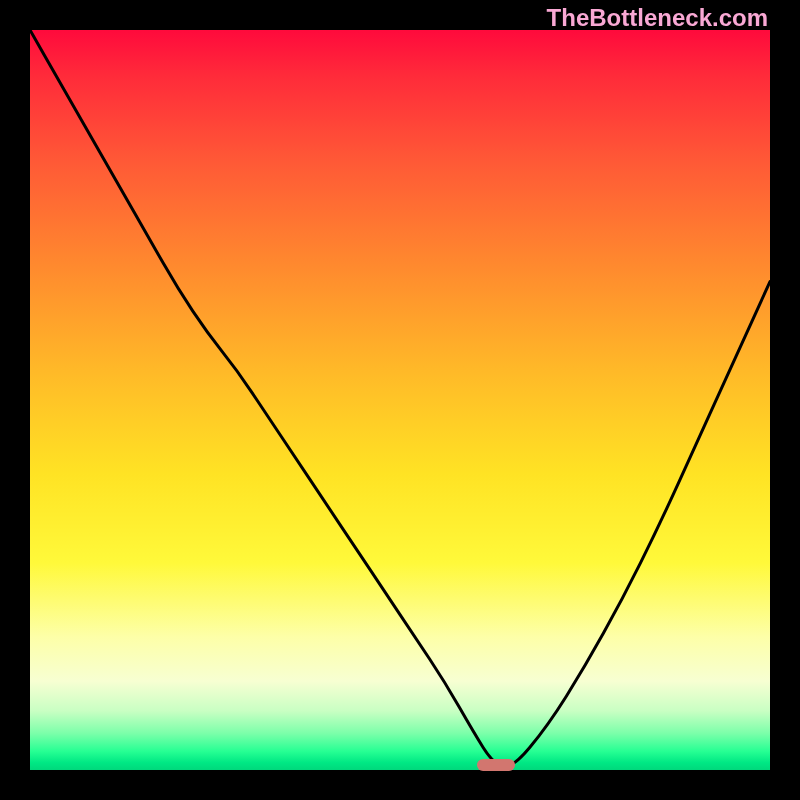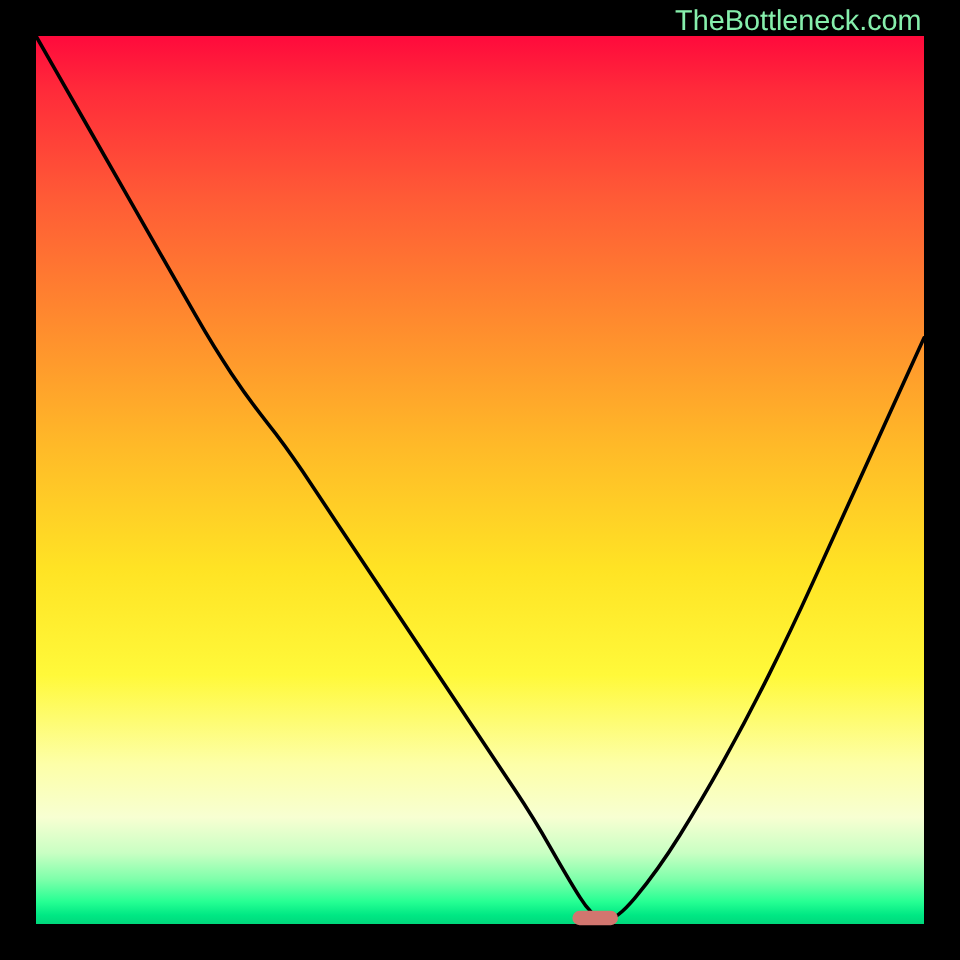--- a/index.html
+++ b/index.html
@@ -58,22 +58,22 @@
     pointer-events: none;
   }
   .marker {
     position: absolute;
     background: #d2766f;
     border-radius: 999px;
   }
   .watermark {
     position: absolute;
     font-family: Arial, Helvetica, sans-serif;
-    font-weight: 400;
-    color: #86efac;
+    font-weight: 700;
+    color: #f9a8d4;
   }
 </style>
 </head>
 <body>
 
 <div class="frame">
 
   <div class="plot">
     <div class="gradient-fill"></div>
 

